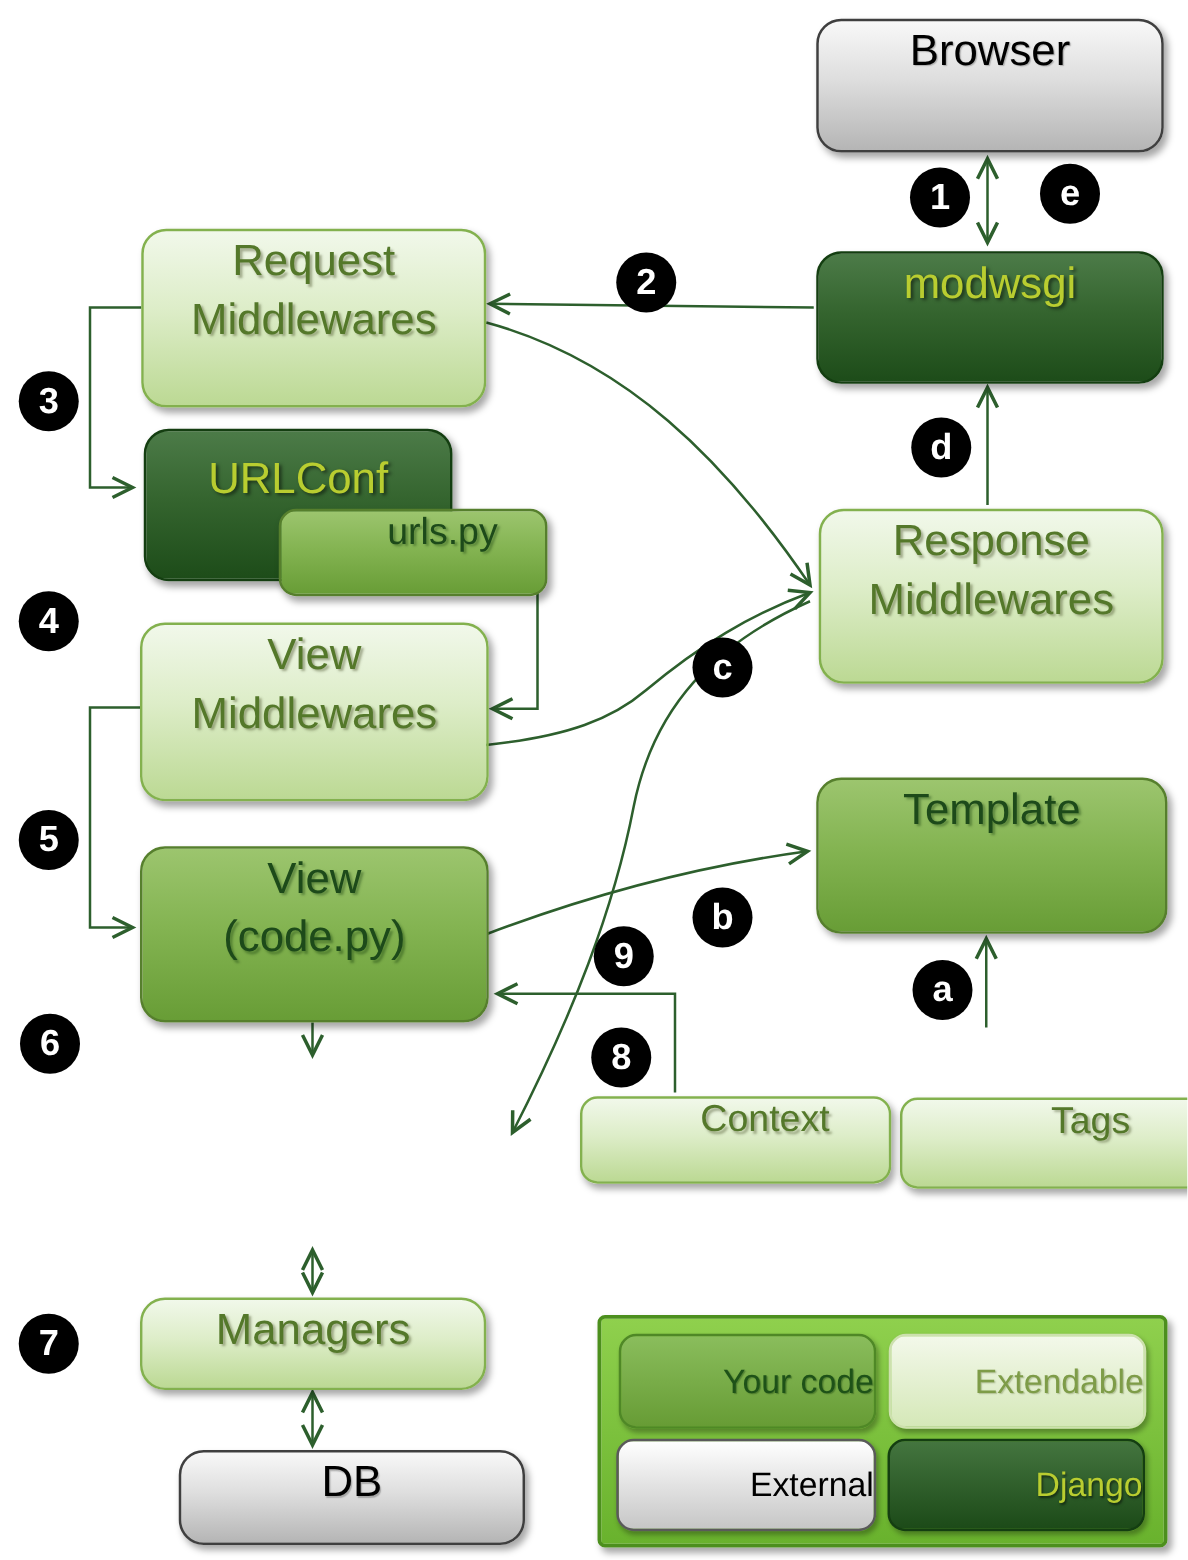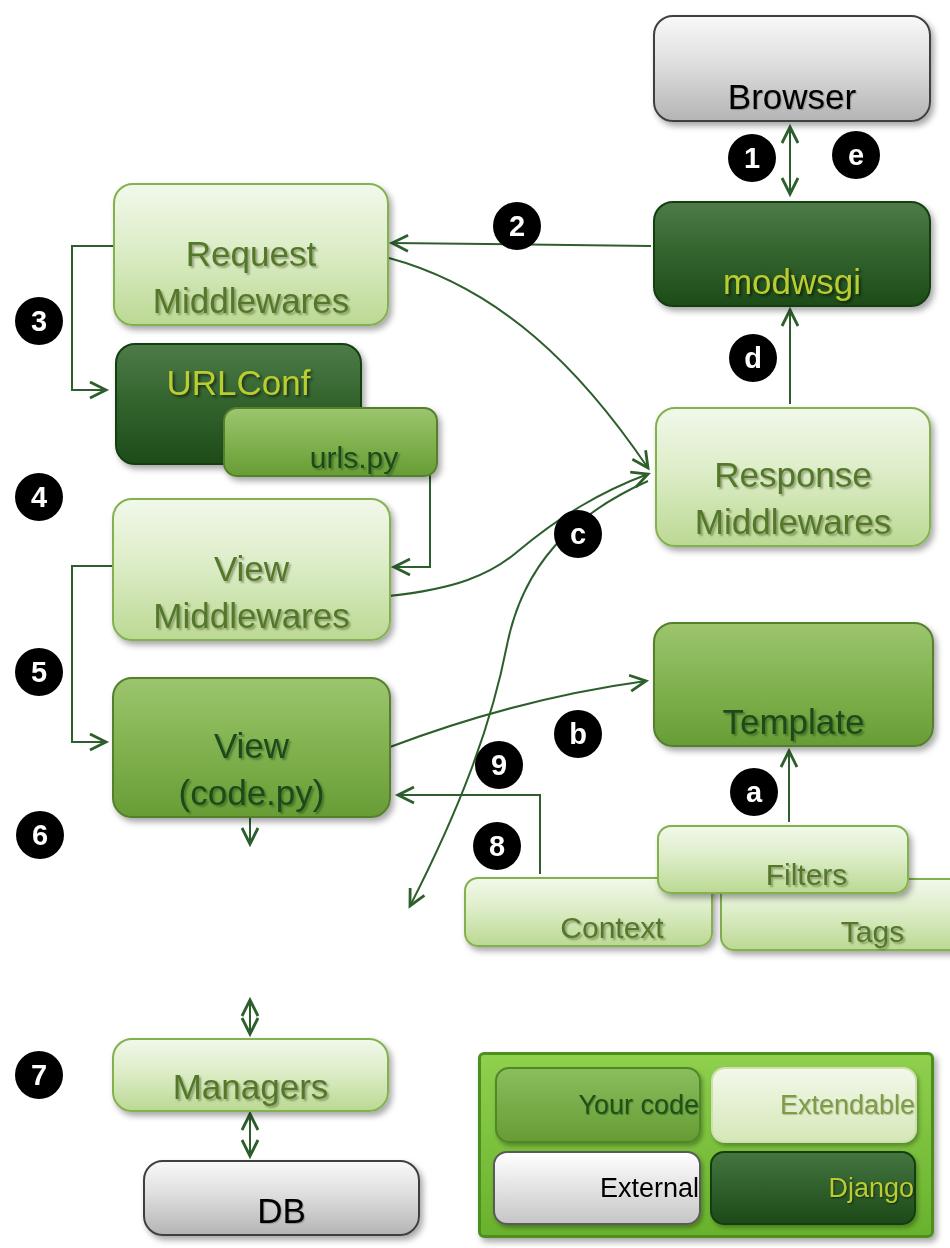--- a/index.html
+++ b/index.html
@@ -5,21 +5,21 @@
   html,body { margin:0; padding:0; background:#ffffff; }
   .canvas {
     position:relative; width:950px; height:1248px; overflow:hidden;
     background:#ffffff;
     font-family:"Liberation Sans", sans-serif;
   }
   svg.wires { position:absolute; left:0; top:0; z-index:1; }
 
   .node {
     position:absolute; z-index:2;
-    display:flex; flex-direction:column; align-items:center; justify-content:flex-end;
+    display:flex; flex-direction:column; align-items:center; justify-content:flex-start;
     border-radius:20px; font-size:35px; line-height:47px; text-align:center;
     box-shadow:3px 4px 6px rgba(0,0,0,0.35);
   }
   .small { font-size:30px; line-height:34px; border-radius:14px;padding-left:47px; }
   .align-top { justify-content:flex-start; padding-top:14px; }
 
   .box-light {
     background:linear-gradient(#f1f8ea, #ddedc8 45%, #bcd994);
     border:2px solid #83b14e; color:#54782a;
     text-shadow:2px 2px 2px rgba(70,80,40,0.45);
@@ -137,23 +137,20 @@
 
   <div class="node box-light" style="left:655px;top:407px;width:272px;height:136px;">
     <span>Response</span>
     <span>Middlewares</span>
   </div>
 
   <div class="node box-mid" style="left:653px;top:622px;width:277px;height:121px;">
     <span>Template</span>
   </div>
 
-  <div class="node box-light small" style="left:657px;top:825px;width:201px;height:65px;z-index:3;">
-    <span>Filters</span>
-  </div>
 
   <div class="node box-light small" style="left:720px;top:878px;width:207px;height:69px;">
     <span>Tags</span>
   </div>
 
   <div class="node box-light small" style="left:464px;top:877px;width:198px;height:66px;">
     <span>Context</span>
   </div>
 
   <div class="badge" style="left:728px;top:134px;">1</div>

